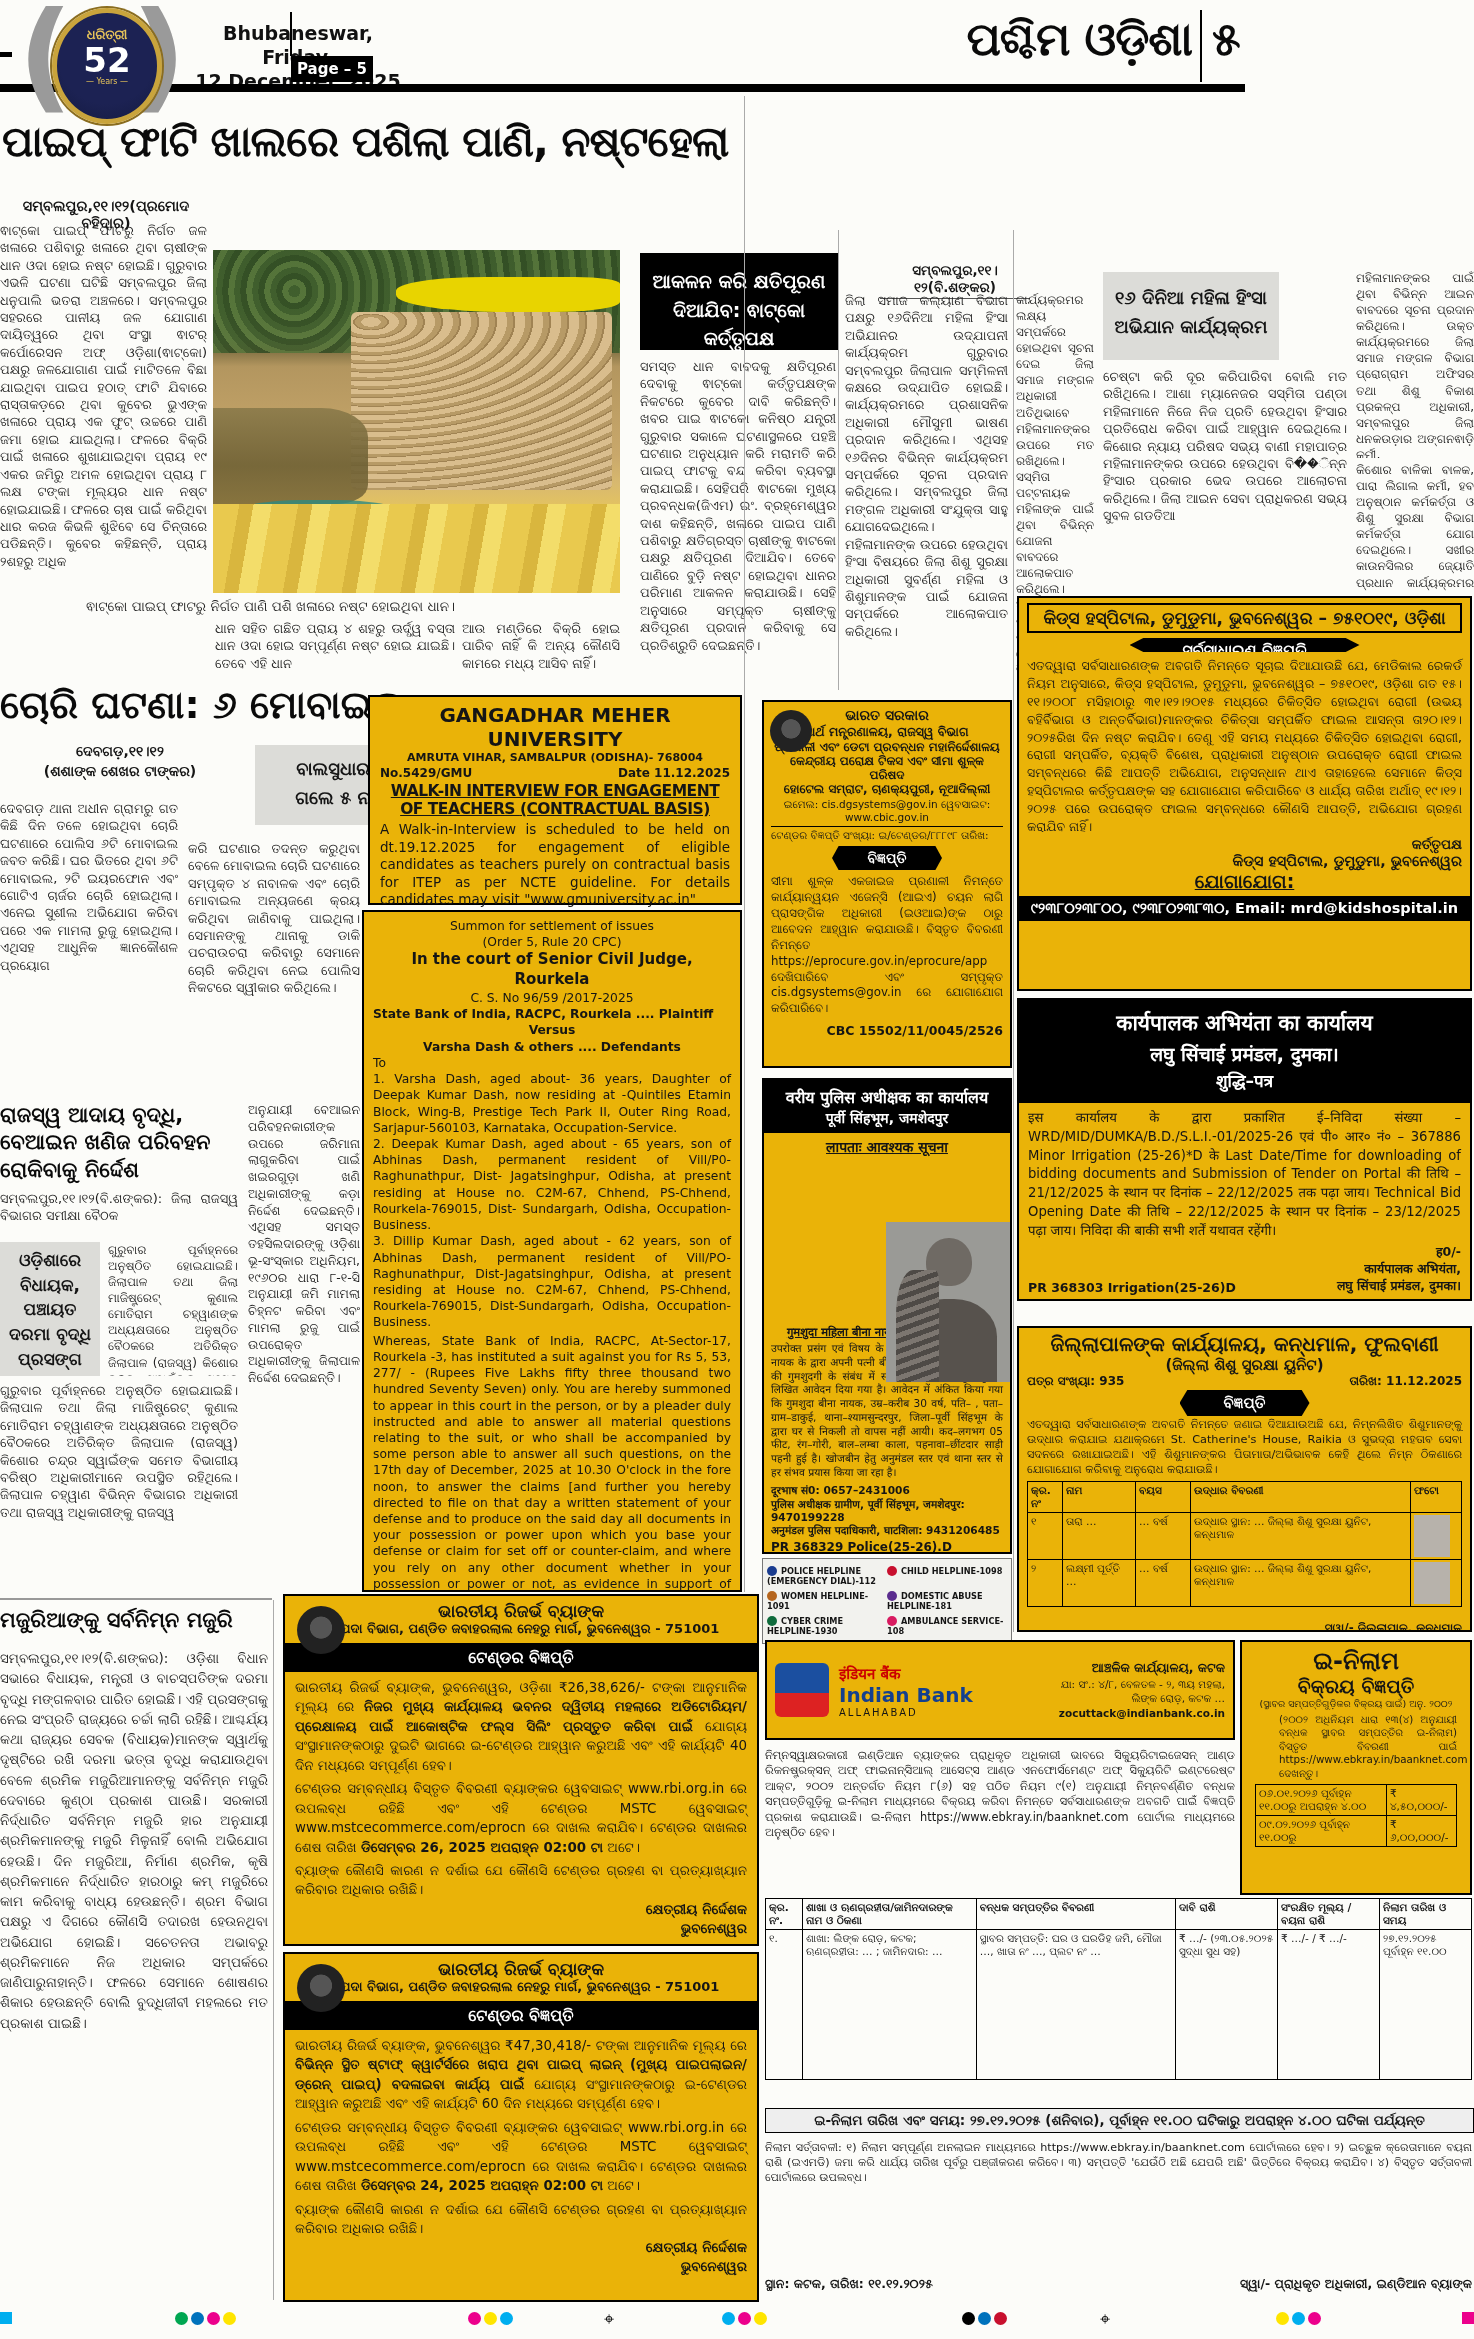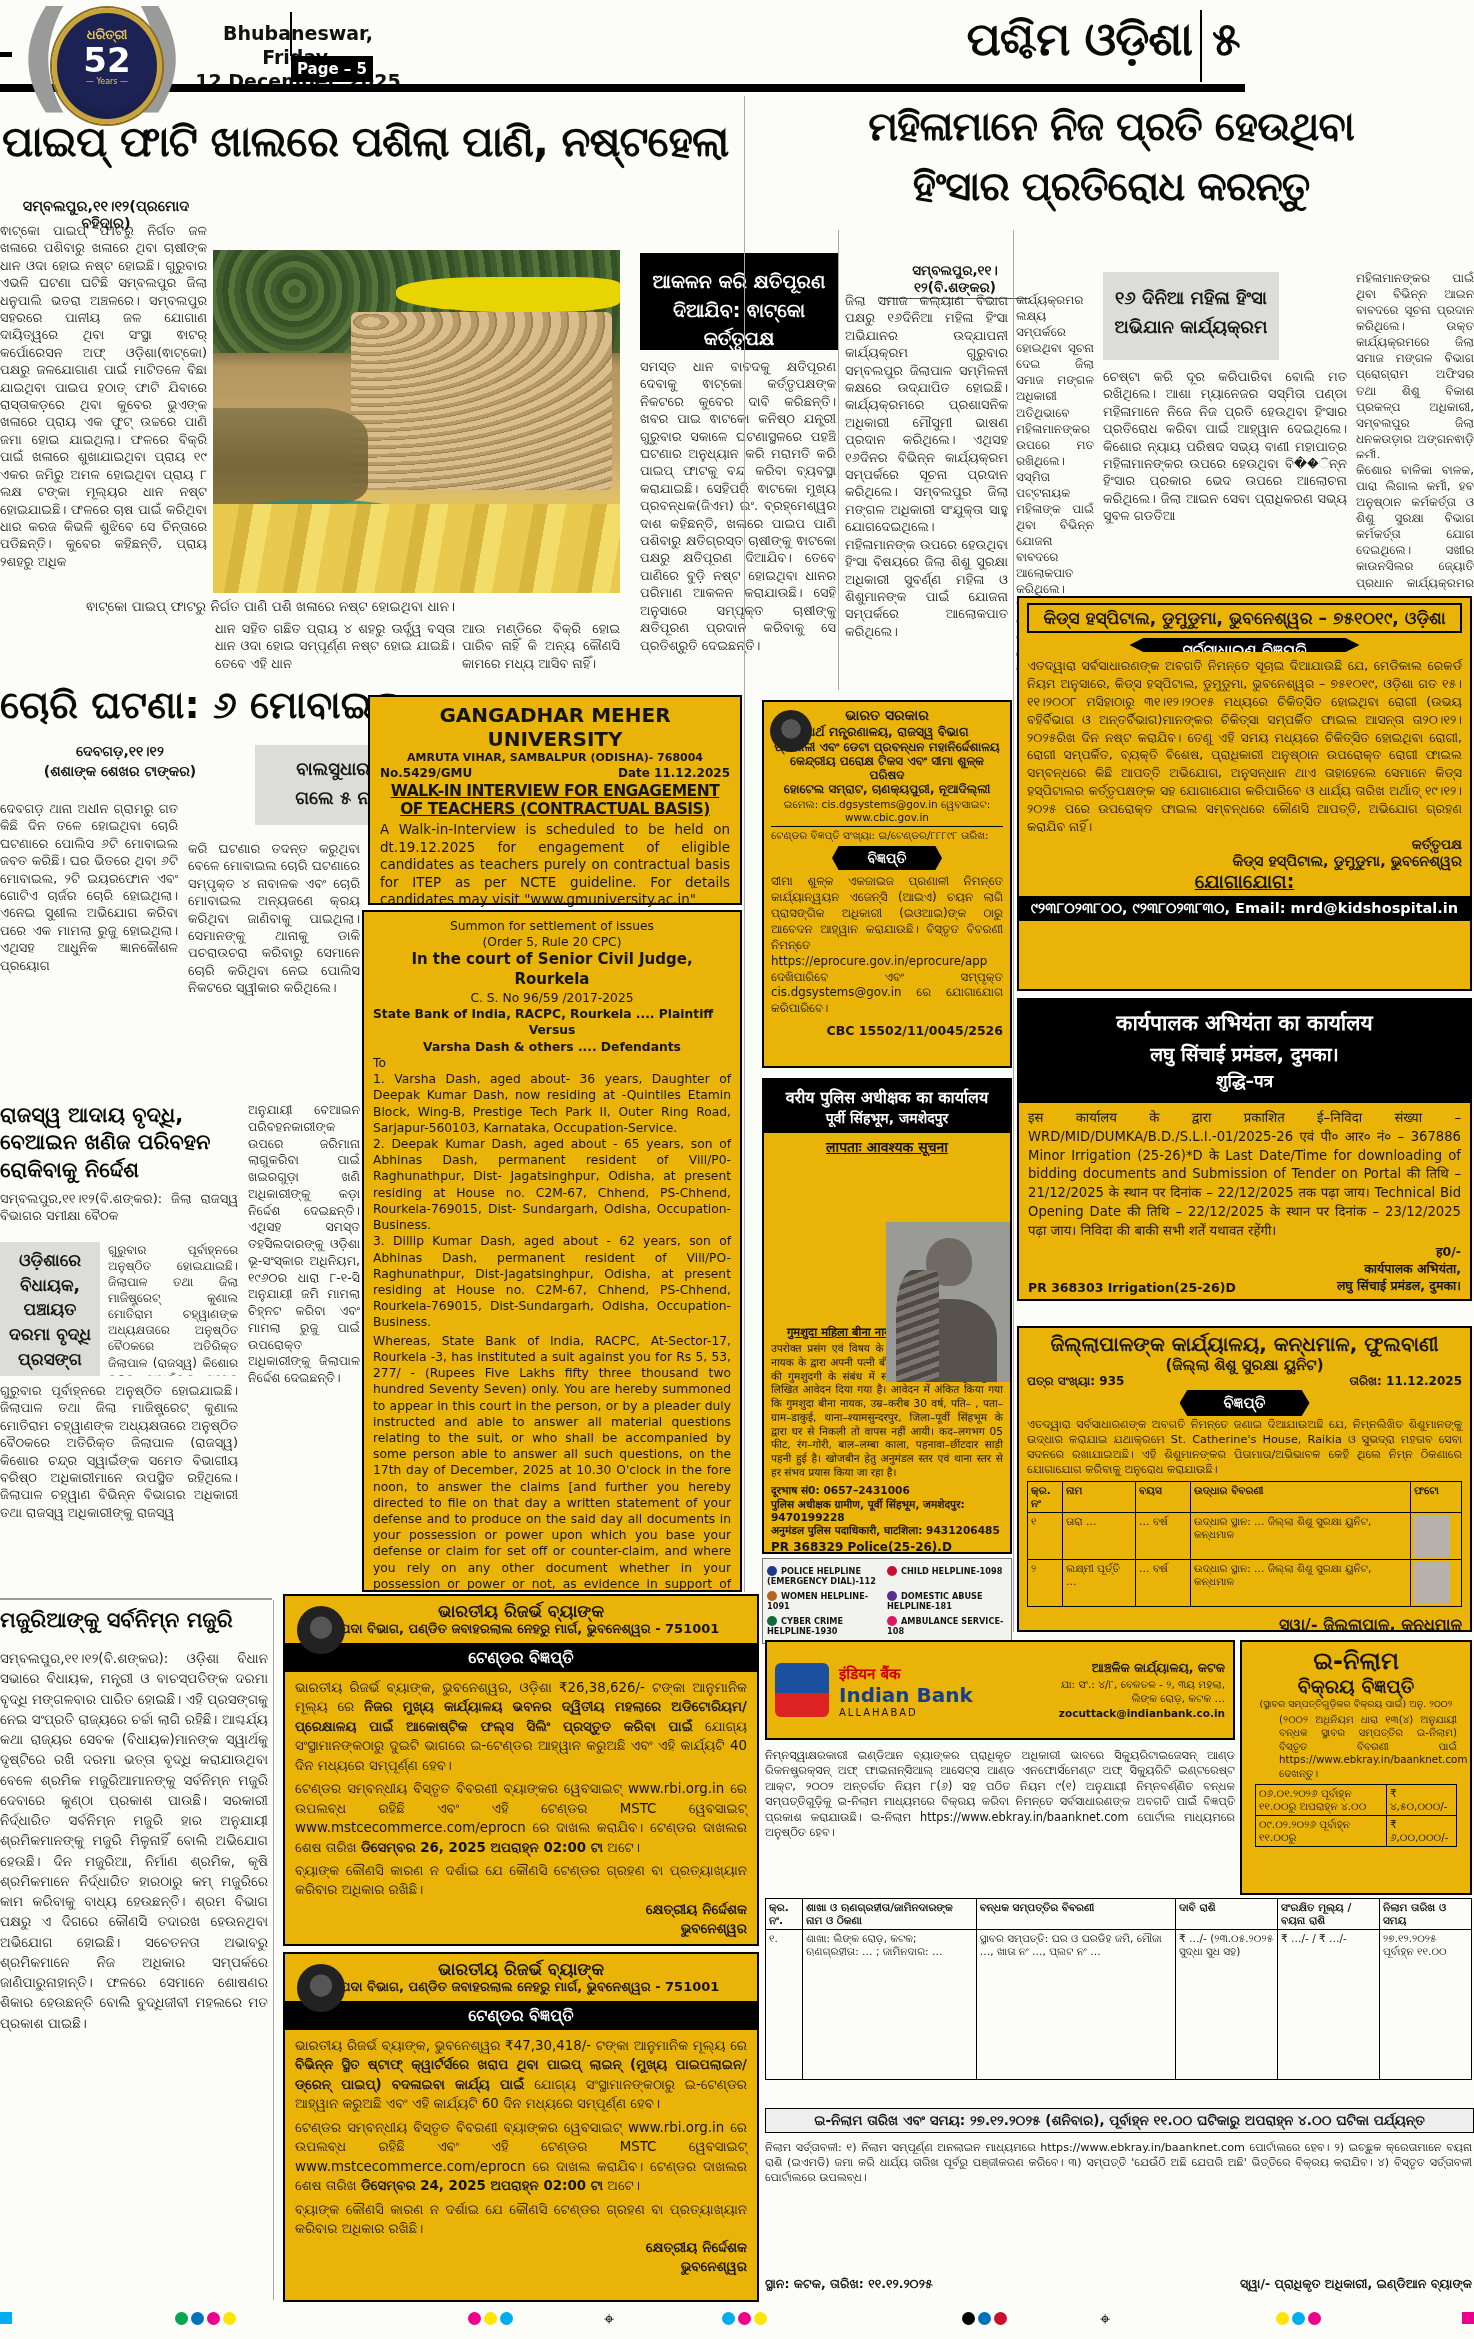--- a/index.html
+++ b/index.html
@@ -96,24 +96,20 @@
 
   <div class="abs clip body-txt jt" style="left:215px;top:620px;width:240px;height:64px;">ଧାନ ସହିତ ଗଛିତ ପ୍ରାୟ ୪ ଶହରୁ ଊର୍ଦ୍ଧ୍ୱ ବସ୍ତା ଧାନ ଓଦା ହୋଇ ସମ୍ପୂର୍ଣ୍ଣ ନଷ୍ଟ ହୋଇ ଯାଇଛି। ତେବେ ଏହି ଧାନ</div>
   <div class="abs clip body-txt jt" style="left:462px;top:620px;width:158px;height:64px;">ଆଉ ମଣ୍ଡିରେ ବିକ୍ରି ହୋଇ ପାରିବ ନାହିଁ କି ଅନ୍ୟ କୌଣସି କାମରେ ମଧ୍ୟ ଆସିବ ନାହିଁ।</div>
 
   <div class="abs blackbox" style="left:640px;top:253px;width:198px;height:97px;padding-top:14px;box-sizing:border-box;">
     <div style="font-size:19px;line-height:1.5;">ଆକଳନ କରି କ୍ଷତିପୂରଣ</div>
     <div style="font-size:19px;line-height:1.5;">ଦିଆଯିବ: ଵାଟ୍‌କୋ କର୍ତ୍ତୃପକ୍ଷ</div>
   </div>
   <div class="abs clip body-txt jt" style="left:640px;top:358px;width:196px;height:334px;">ସମସ୍ତ ଧାନ ବାବଦକୁ କ୍ଷତିପୂରଣ ଦେବାକୁ ଵାଟ୍‌କୋ କର୍ତ୍ତୃପକ୍ଷଙ୍କ ନିକଟରେ କୁବେର ଦାବି କରିଛନ୍ତି। ଖବର ପାଇ ଵାଟକୋ କନିଷ୍ଠ ଯନ୍ତ୍ରୀ ଗୁରୁବାର ସକାଳେ ଘଟଣାସ୍ଥଳରେ ପହଞ୍ଚି ଘଟଣାର ଅନୁଧ୍ୟାନ କରି ମରାମତି କରି ପାଇପ୍ ଫାଟକୁ ବନ୍ଦ କରିବା ବ୍ୟବସ୍ଥା କରାଯାଇଛି। ସେହିପରି ଵାଟକୋ ମୁଖ୍ୟ ପ୍ରବନ୍ଧକ(ଜିଏମ) ଇଂ. ବ୍ରହ୍ମେଶ୍ୱର ଦାଶ କହିଛନ୍ତି, ଖଳାରେ ପାଇପ ପାଣି ପଶିବାରୁ କ୍ଷତିଗ୍ରସ୍ତ ଚାଷୀଙ୍କୁ ଵାଟକୋ ପକ୍ଷରୁ କ୍ଷତିପୂରଣ ଦିଆଯିବ। ତେବେ ପାଣିରେ ବୁଡ଼ି ନଷ୍ଟ ହୋଇଥିବା ଧାନର ପରିମାଣ ଆକଳନ କରାଯାଉଛି। ସେହି ଅନୁସାରେ ସମ୍ପୃକ୍ତ ଚାଷୀଙ୍କୁ କ୍ଷତିପୂରଣ ପ୍ରଦାନ କରିବାକୁ ସେ ପ୍ରତିଶ୍ରୁତି ଦେଇଛନ୍ତି।</div>
 
-  <div class="abs clip ct headline" style="left:748px;top:96px;width:726px;height:122px;font-size:40px;line-height:1.5;">
-    <div>ମହିଳାମାନେ ନିଜ ପ୍ରତି ହେଉଥିବା</div>
-    <div>ହିଂସାର ପ୍ରତିରୋଧ କରନ୍ତୁ</div>
-  </div>
   <div class="abs ct dateline" style="left:880px;top:262px;width:150px;font-size:13.5px;border-bottom:1px solid #555;padding-bottom:2px;">ସମ୍ବଲପୁର,୧୧।୧୨(ବି.ଶଙ୍କର)</div>
 
   <div class="abs graybox" style="left:1103px;top:272px;width:176px;height:88px;padding-top:12px;box-sizing:border-box;">
     <div style="font-size:18px;line-height:1.6;">୧୬ ଦିନିଆ ମହିଳା ହିଂସା</div>
     <div style="font-size:18px;line-height:1.6;">ଅଭିଯାନ କାର୍ଯ୍ୟକ୍ରମ</div>
   </div>
 
   <div class="abs clip body-txt jt" style="left:845px;top:292px;width:163px;height:402px;">ଜିଲା ସମାଜ କଲ୍ୟାଣ ବିଭାଗ ପକ୍ଷରୁ ୧୬ଦିନିଆ ମହିଳା ହିଂସା ଅଭିଯାନର ଉଦ୍‌ଯାପନୀ କାର୍ଯ୍ୟକ୍ରମ ଗୁରୁବାର ସମ୍ବଲପୁର ଜିଲାପାଳ ସମ୍ମିଳନୀ କକ୍ଷରେ ଉଦ୍‌ଯାପିତ ହୋଇଛି। କାର୍ଯ୍ୟକ୍ରମରେ ପ୍ରଶାସନିକ ଅଧିକାରୀ ମୌସୁମୀ ଭାଷଣ ପ୍ରଦାନ କରିଥିଲେ। ଏଥିସହ ୧୬ଦିନର ବିଭିନ୍ନ କାର୍ଯ୍ୟକ୍ରମ ସମ୍ପର୍କରେ ସୂଚନା ପ୍ରଦାନ କରିଥିଲେ। ସମ୍ବଲପୁର ଜିଲା ମଙ୍ଗଳ ଅଧିକାରୀ ସଂଯୁକ୍ତା ସାହୁ ଯୋଗଦେଇଥିଲେ। ମହିଳାମାନଙ୍କ ଉପରେ ହେଉଥିବା ହିଂସା ବିଷୟରେ ଜିଲା ଶିଶୁ ସୁରକ୍ଷା ଅଧିକାରୀ ସୁବର୍ଣ୍ଣ ମହିଳା ଓ ଶିଶୁମାନଙ୍କ ପାଇଁ ଯୋଜନା ସମ୍ପର୍କରେ ଆଲୋକପାତ କରିଥିଲେ।</div>
   <div class="abs clip body-txt jt" style="left:1016px;top:292px;width:78px;height:400px;font-size:12px;">କାର୍ଯ୍ୟକ୍ରମର ଲକ୍ଷ୍ୟ ସମ୍ପର୍କରେ ହୋଇଥିବା ସୂଚନା ଦେଇ ଜିଲା ସମାଜ ମଙ୍ଗଳ ଅଧିକାରୀ ଅତିଥିଭାବେ ମହିଳାମାନଙ୍କର ଉପରେ ମତ ରଖିଥିଲେ। ସସ୍ମିତା ପଟ୍ଟନାୟକ ମହିଳାଙ୍କ ପାଇଁ ଥିବା ବିଭିନ୍ନ ଯୋଜନା ବାବଦରେ ଆଲୋକପାତ କରିଥିଲେ। ଅଧିକାରୀ ମୃତ୍ୟୁଞ୍ଜୟ ମଧ୍ୟ ଯୋଗଦେଇ ହିଂସାକୁ ସମସ୍ତେ</div>
   <div class="abs clip body-txt jt" style="left:1103px;top:368px;width:244px;height:224px;">ଚେଷ୍ଟା କରି ଦୂର କରିପାରିବା ବୋଲି ମତ ରଖିଥିଲେ। ଆଶା ମ୍ୟାନେଜର ସସ୍ମିତା ପଣ୍ଡା ମହିଳାମାନେ ନିଜେ ନିଜ ପ୍ରତି ହେଉଥିବା ହିଂସାର ପ୍ରତିରୋଧ କରିବା ପାଇଁ ଆହ୍ୱାନ ଦେଇଥିଲେ। କିଶୋର ନ୍ୟାୟ ପରିଷଦ ସଭ୍ୟ ବାଣୀ ମହାପାତ୍ର ମହିଳାମାନଙ୍କର ଉପରେ ହେଉଥିବା ବି��ିନ୍ନ ହିଂସାର ପ୍ରକାର ଭେଦ ଉପରେ ଆଲୋଚନା କରିଥିଲେ। ଜିଲା ଆଇନ ସେବା ପ୍ରାଧିକରଣ ସଭ୍ୟ ସୁବଳ ଗଡତିଆ</div>
@@ -269,21 +265,21 @@
         <td>୨</td>
         <td>ଲକ୍ଷ୍ମୀ ପୂର୍ତ୍ତି …</td>
         <td>… ବର୍ଷ</td>
         <td>ଉଦ୍ଧାର ସ୍ଥାନ: … ଜିଲ୍ଲା ଶିଶୁ ସୁରକ୍ଷା ୟୁନିଟ, କନ୍ଧମାଳ</td>
         <td>
               <div style="width:36px;height:42px;background:#b7b2ab;"></div>
             </td>
       </tr>
     </tbody>
       </table>
-    <div class="rt b" style="font-size:16px;margin-top:8px;">ସ୍ୱା/- ଜିଲ୍ଲାପାଳ, କନ୍ଧମାଳ</div>
+    <div class="rt b" style="font-size:12px;margin-top:14px;">ସ୍ୱା/- ଜିଲ୍ଲାପାଳ, କନ୍ଧମାଳ</div>
   </div>
 
   <div class="abs clip headline" style="left:0;top:1606px;width:272px;height:34px;font-size:21px;line-height:1.4;letter-spacing:0;">ମଜୁରିଆଙ୍କୁ ସର୍ବନିମ୍ନ ମଜୁରି ଦେବାକୁ କୁଣ୍ଠା</div>
   <div class="abs clip body-txt jt" style="left:0;top:1648px;width:268px;height:652px;font-size:13.5px;line-height:1.5;">ସମ୍ବଲପୁର,୧୧।୧୨(ବି.ଶଙ୍କର): ଓଡ଼ିଶା ବିଧାନ ସଭାରେ ବିଧାୟକ, ମନ୍ତ୍ରୀ ଓ ବାଚସ୍ପତିଙ୍କ ଦରମା ବୃଦ୍ଧି ମଙ୍ଗଳବାର ପାରିତ ହୋଇଛି। ଏହି ପ୍ରସଙ୍ଗକୁ ନେଇ ସଂପ୍ରତି ରାଜ୍ୟରେ ଚର୍ଚ୍ଚା ଲାଗି ରହିଛି। ଆଶ୍ଚର୍ଯ୍ୟ କଥା ରାଜ୍ୟର ସେବକ (ବିଧାୟକ)ମାନଙ୍କ ସ୍ୱାର୍ଥକୁ ଦୃଷ୍ଟିରେ ରଖି ଦରମା ଭତ୍ତା ବୃଦ୍ଧି କରାଯାଉଥିବା ବେଳେ ଶ୍ରମିକ ମଜୁରିଆମାନଙ୍କୁ ସର୍ବନିମ୍ନ ମଜୁରି ଦେବାରେ କୁଣ୍ଠା ପ୍ରକାଶ ପାଉଛି। ସରକାରୀ ନିର୍ଦ୍ଧାରିତ ସର୍ବନିମ୍ନ ମଜୁରି ହାର ଅନୁଯାୟୀ ଶ୍ରମିକମାନଙ୍କୁ ମଜୁରି ମିଳୁନାହିଁ ବୋଲି ଅଭିଯୋଗ ହେଉଛି। ଦିନ ମଜୁରିଆ, ନିର୍ମାଣ ଶ୍ରମିକ, କୃଷି ଶ୍ରମିକମାନେ ନିର୍ଦ୍ଧାରିତ ହାରଠାରୁ କମ୍ ମଜୁରିରେ କାମ କରିବାକୁ ବାଧ୍ୟ ହେଉଛନ୍ତି। ଶ୍ରମ ବିଭାଗ ପକ୍ଷରୁ ଏ ଦିଗରେ କୌଣସି ତଦାରଖ ହେଉନଥିବା ଅଭିଯୋଗ ହୋଇଛି। ସଚେତନତା ଅଭାବରୁ ଶ୍ରମିକମାନେ ନିଜ ଅଧିକାର ସମ୍ପର୍କରେ ଜାଣିପାରୁନାହାନ୍ତି। ଫଳରେ ସେମାନେ ଶୋଷଣର ଶିକାର ହେଉଛନ୍ତି ବୋଲି ବୁଦ୍ଧିଜୀବୀ ମହଲରେ ମତ ପ୍ରକାଶ ପାଇଛି।</div>
 
   <div class="abs nbox clip" style="left:283px;top:1594px;width:476px;height:352px;padding:5px 10px;">
     <div class="abs emblem" style="left:12px;top:10px;width:48px;height:48px;"></div>
     <div class="ct b" style="font-size:17px;">ଭାରତୀୟ ରିଜର୍ଭ ବ୍ୟାଙ୍କ</div>
     <div class="ct b" style="font-size:13px;">ସମ୍ପଦା ବିଭାଗ, ପଣ୍ଡିତ ଜବାହରଲାଲ ନେହରୁ ମାର୍ଗ, ଭୁବନେଶ୍ୱର - 751001</div>
     <div class="blackbox" style="font-size:16px;padding:5px 0;margin:6px -10px;">ଟେଣ୍ଡର ବିଜ୍ଞପ୍ତି</div>

